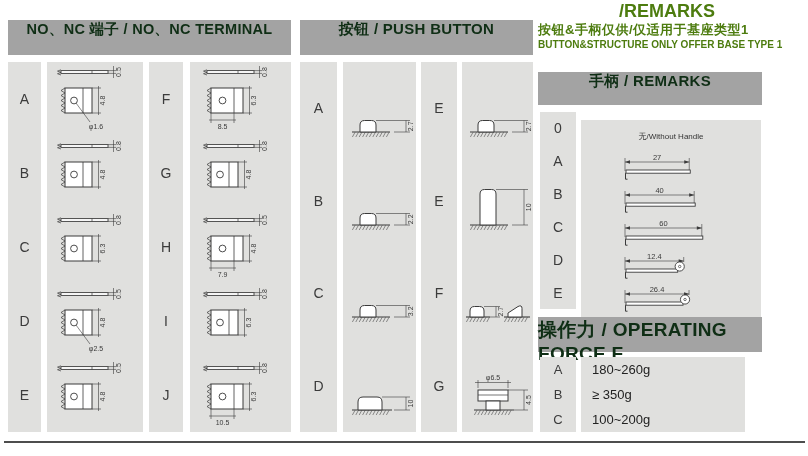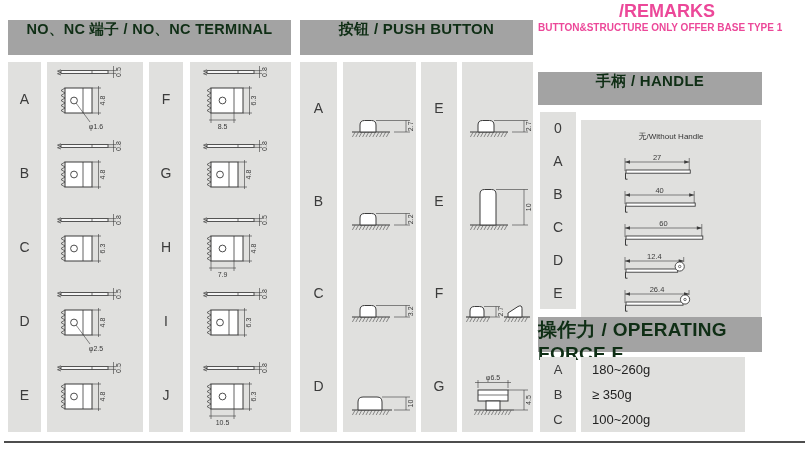--- a/index.html
+++ b/index.html
@@ -6,21 +6,21 @@
   html,body{width:808px;height:456px;background:#fff;font-family:"Liberation Sans",sans-serif;}
   .page{position:relative;width:808px;height:456px;overflow:hidden;background:#fff}
   .hdr{position:absolute;background:#a3a3a3;color:#0f2e15;display:flex;justify-content:center;font-weight:bold;letter-spacing:.3px}
   .hdr-terminal{left:8px;top:20px;width:283px;height:35px;font-size:14.5px}
   .hdr-button{left:300px;top:20px;width:233px;height:35px;font-size:15px}
   .hdr-handle{left:538px;top:72px;width:224px;height:33px;font-size:15px}
   .hdr-force{left:538px;top:317px;width:224px;height:35px;font-size:19px}
   .strip{position:absolute;background:#e0e0de;display:flex;flex-direction:column}
   .cell{flex:1;display:flex;align-items:center;justify-content:center;position:relative}
   .label-cell{font-size:14px;color:#3b3b3b}
-  .remarks{position:absolute;left:538px;top:1px;width:258px;color:#ec4899}
+  .remarks{position:absolute;left:538px;top:1px;width:258px;color:#4d7c0f}
   .remarks-title{text-align:center;font-size:18px;font-weight:bold;line-height:20px}
   .remarks-cn{font-size:13px;font-weight:bold;line-height:17px;letter-spacing:.5px}
   .remarks-en{font-size:10px;font-weight:600;line-height:13px}
   .no-handle{font-size:8px;color:#333}
   .force-label{font-size:13px;color:#3b3b3b}
   .force-value{justify-content:flex-start;padding-left:11px;font-size:13px;color:#222}
   .bottom-rule{position:absolute;left:4px;top:441px;width:801px;height:2px;background:#4d4d4d}
   svg text{font-family:"Liberation Sans",sans-serif}
 </style>
 </head>
@@ -28,24 +28,25 @@
 
 <div class="page" id="page">
   <div class="hdr hdr-terminal">
     <span>NO、NC 端子 / NO、NC TERMINAL</span>
   </div>
   <div class="hdr hdr-button">
     <span>按钮 / PUSH BUTTON</span>
   </div>
   <div class="remarks">
     <div class="remarks-title">/REMARKS</div>
+    <div class="remarks-cn">按钮&amp;手柄仅供/仅适用于基座类型1</div>
     <div class="remarks-en">BUTTON&amp;STRUCTURE ONLY OFFER BASE TYPE 1</div>
   </div>
   <div class="hdr hdr-handle">
-    <span>手柄 / HANDLE</span>
+    <span>手柄 / REMARKS</span>
   </div>
   <div class="hdr hdr-force">
     <span>操作力 / OPERATING FORCE F</span>
   </div>
   <div class="bottom-rule"></div>
 <div class="strip" style="left: 8px; top: 62px; width: 33px; height: 370px;">
       <div class="cell label-cell">A</div>
       <div class="cell label-cell">B</div>
       <div class="cell label-cell">C</div>
       <div class="cell label-cell">D</div>

